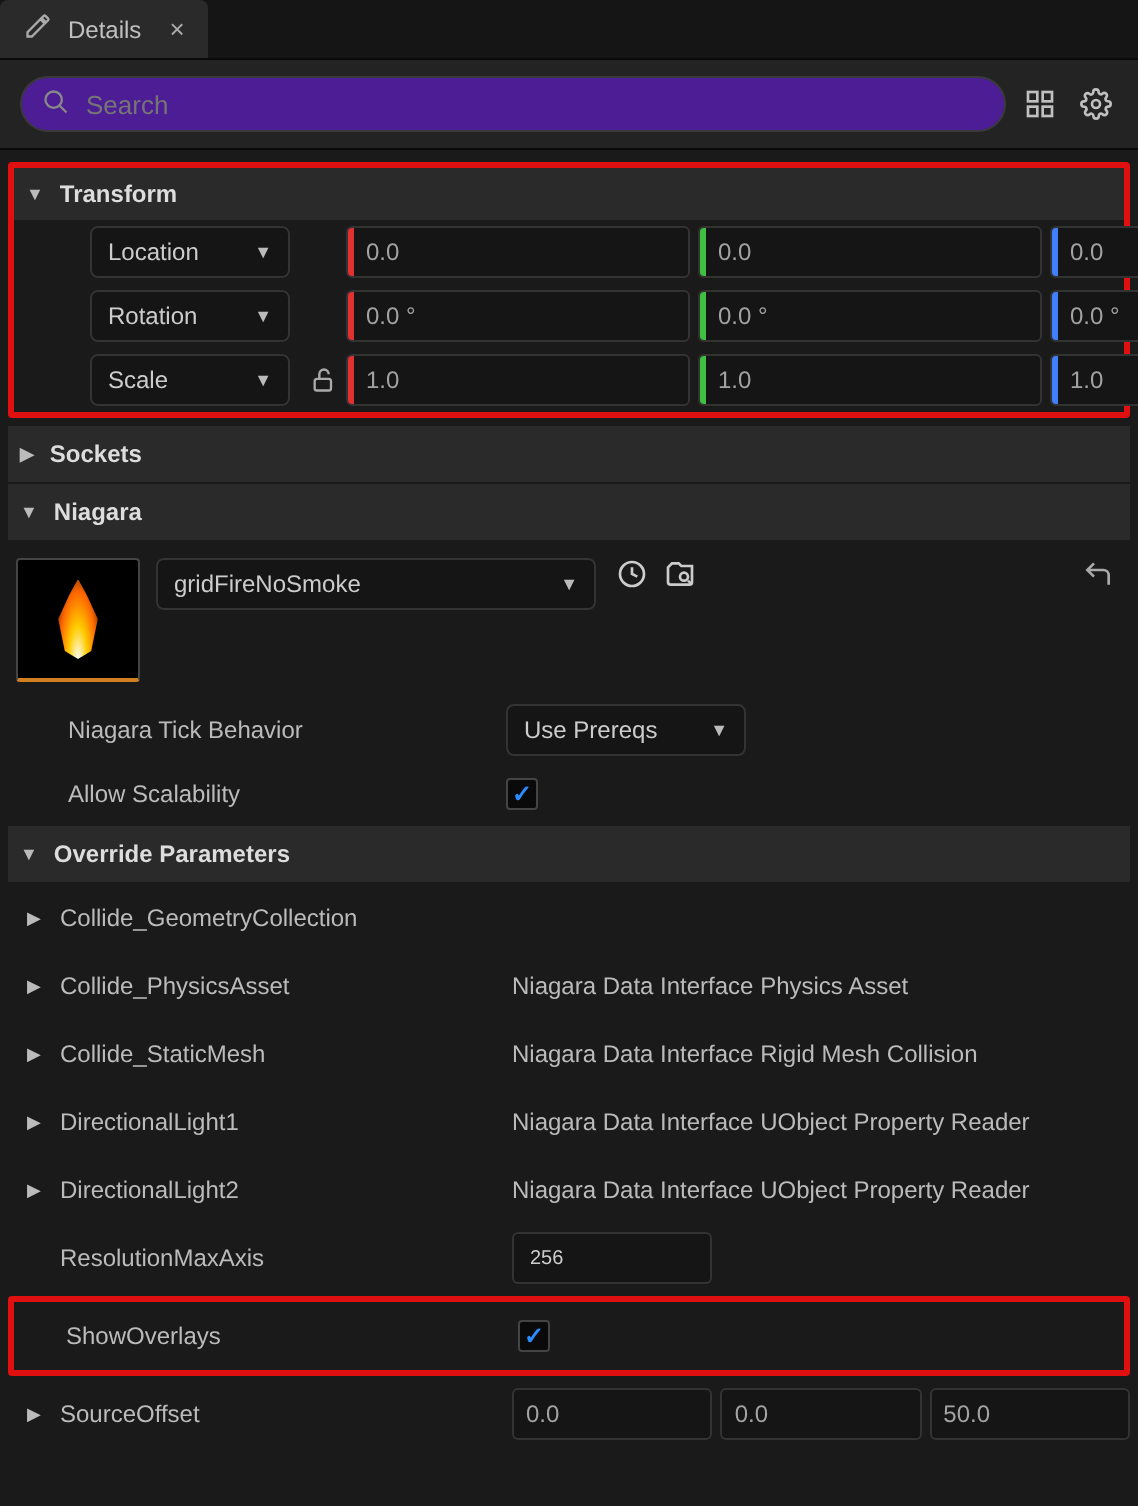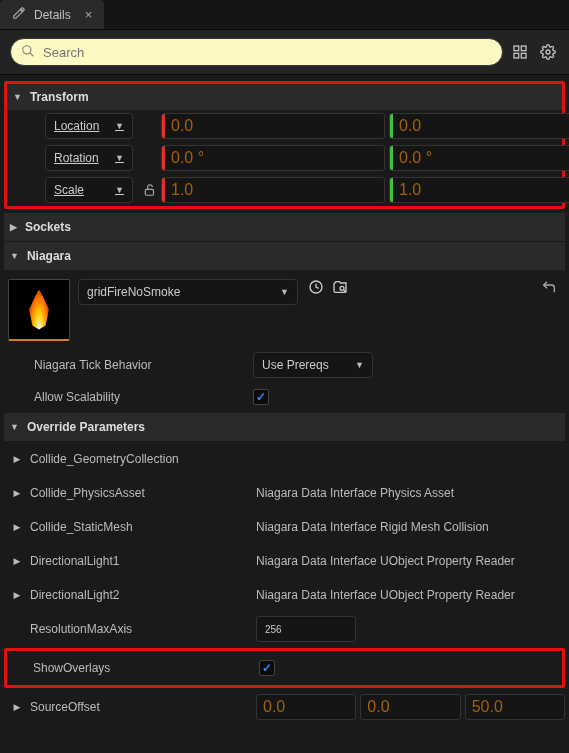--- a/index.html
+++ b/index.html
@@ -35,21 +35,21 @@
   align-items: center;
   gap: 6px;
   padding: 8px 10px;
   background: #232323;
   border-bottom: 1px solid #0a0a0a;
 }
 .search-box {
   display: flex;
   align-items: center;
   flex: 1;
-  background: #fef9c3;
+  background: #4c1d95;
   border: 1px solid #3a3a3a;
   border-radius: 14px;
   height: 28px;
   padding: 0 10px;
   gap: 8px;
 }
 .search-box input {
   background: transparent;
   border: none;
   outline: none;
@@ -113,21 +113,21 @@
   align-items: center;
   justify-content: space-between;
   background: #151515;
   border: 1px solid #333;
   border-radius: 4px;
   height: 26px;
   padding: 0 8px;
   color: #ccc;
   font-size: 12px;
 }
-.pill.wide { width: 88px; text-decoration: underline; }
+.pill.wide { width: 100px; }
 .lock {
   width: 22px;
   display: flex;
   align-items: center;
   justify-content: center;
   color: #aaa;
 }
 .vec3 { display: flex; gap: 4px; flex: 1; }
 .vec-field {
   flex: 1;
@@ -141,22 +141,22 @@
 }
 .vec-bar { width: 3px; height: 100%; }
 .bar-x { background: #e03030; }
 .bar-y { background: #40c040; }
 .bar-z { background: #4080ff; }
 .vec-field input {
   flex: 1;
   background: transparent;
   border: none;
   outline: none;
-  color: #a16207;
-  font-size: 16px;
+  color: #a3a3a3;
+  font-size: 12px;
   padding: 0 6px;
 }
 .section-simple {
   display: flex;
   align-items: center;
   gap: 8px;
   padding: 7px 6px;
   background: #2a2a2a;
   font-weight: 600;
   color: #ddd;

